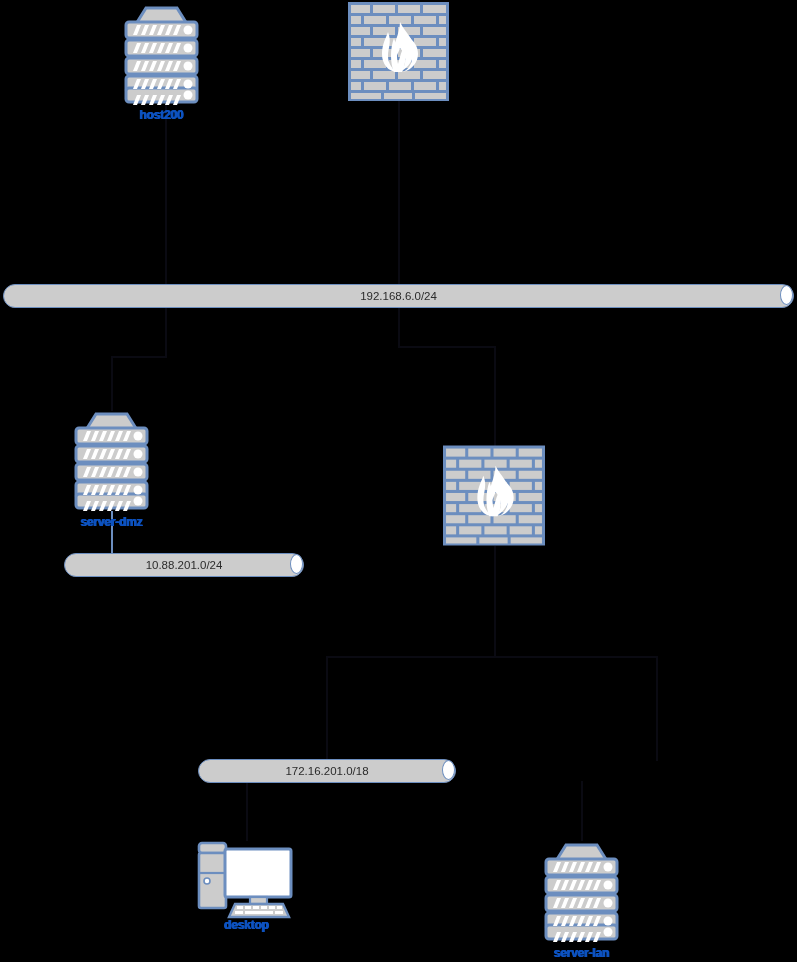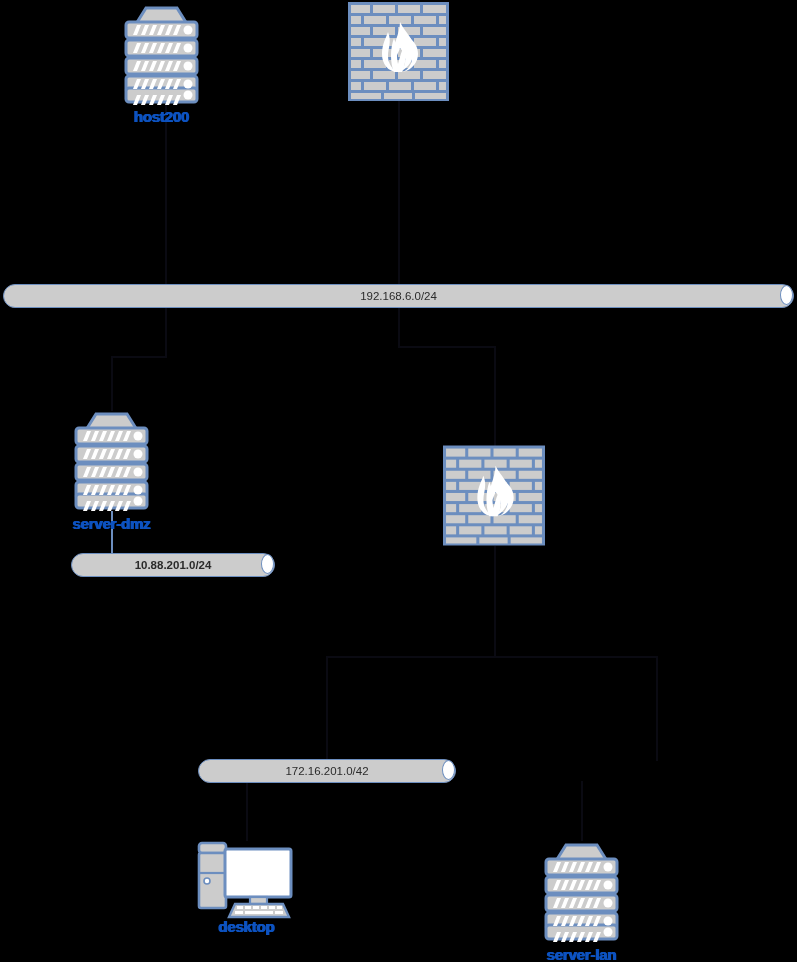--- a/index.html
+++ b/index.html
@@ -2,21 +2,21 @@
 <html><head>
 <meta charset="utf-8">
 <style>
   html,body{margin:0;padding:0;background:#000;}
   body{width:797px;height:962px;position:relative;overflow:hidden;
        font-family:"Liberation Sans",sans-serif;}
   #canvas{position:absolute;left:0;top:0;width:797px;height:962px;}
   .node{position:absolute;}
   .node-label{
     position:absolute;left:50%;transform:translateX(-50%);
-    color:#0d52bf;font-size:15px;font-weight:bold;white-space:nowrap;
+    color:#0d52bf;font-size:12px;font-weight:bold;white-space:nowrap;
     text-shadow:0.6px 0 0 #0d52bf,-0.6px 0 0 #0d52bf;
     letter-spacing:-0.2px;
   }
   .netbar{position:absolute;height:24px;}
   .netbar .body{
     position:absolute;left:0;top:0;right:0;bottom:0;
     background:#cccccc;border:1.6px solid #6c8ebf;border-radius:12px/12px;
     box-sizing:border-box;
   }
   .netbar .cap{
@@ -299,30 +299,30 @@
         <g fill="#ffffff">
           <path d="M52 20 C58 32 66 36 66 48 C66 58 60 66 52 70 C60 62 58 52 52 46 C50 52 47 56 47 62 C44 56 45 46 48 38 C50 32 52 26 52 20 Z"></path>
           <path d="M40 30 C44 40 40 46 40 54 C40 62 45 68 50 70 C40 70 34 62 34 52 C34 42 38 36 40 30 Z"></path>
           <path d="M62 36 C66 44 64 50 64 56 C64 62 60 68 55 70 C64 68 70 60 70 52 C70 44 66 40 62 36 Z"></path>
           <path d="M46 36 C50 46 48 54 50 62 C52 54 54 48 56 44 C58 54 58 62 54 70 L46 70 C42 62 42 46 46 36 Z"></path>
         </g>
       </svg>
     </span>
   </div>
 
-  <div class="netbar" style="left:71px;top:553px;width:204px;font-weight:bold;">
+  <div class="netbar" style="left:64px;top:553px;width:240px;">
     <div class="body"></div>
     <div class="cap"></div>
     <div class="txt">10.88.201.0/24</div>
   </div>
 
   <div class="netbar" style="left:198px;top:759px;width:258px;">
     <div class="body"></div>
     <div class="cap"></div>
-    <div class="txt">172.16.201.0/42</div>
+    <div class="txt">172.16.201.0/18</div>
   </div>
 
 
   <div class="node" style="left:195px;top:840px;width:103px;height:95px;">
     <span>
       <svg width="103" height="78" viewBox="0 0 103 78">
         <rect x="4" y="3" width="27" height="10" rx="3" fill="#cccccc" stroke="#6c8ebf" stroke-width="2.6"></rect>
         <rect x="4" y="13" width="27" height="55" rx="2" fill="#cccccc" stroke="#6c8ebf" stroke-width="2.6"></rect>
         <line x1="5" y1="33" x2="30" y2="33" stroke="#6c8ebf" stroke-width="2.2"></line>
         <circle cx="12" cy="41" r="3" fill="#ffffff" stroke="#6c8ebf" stroke-width="1.6"></circle>

